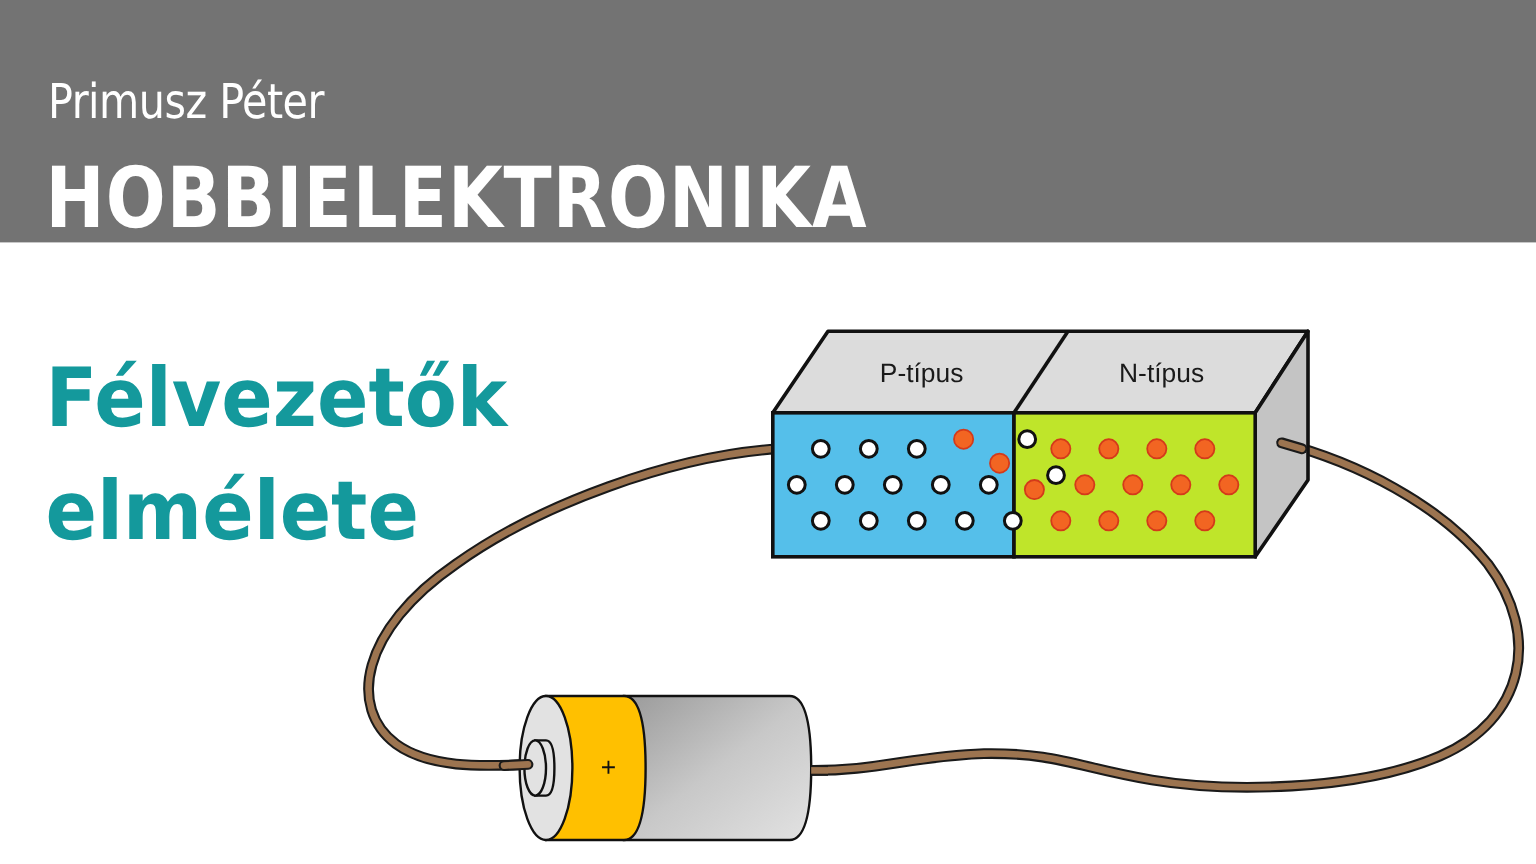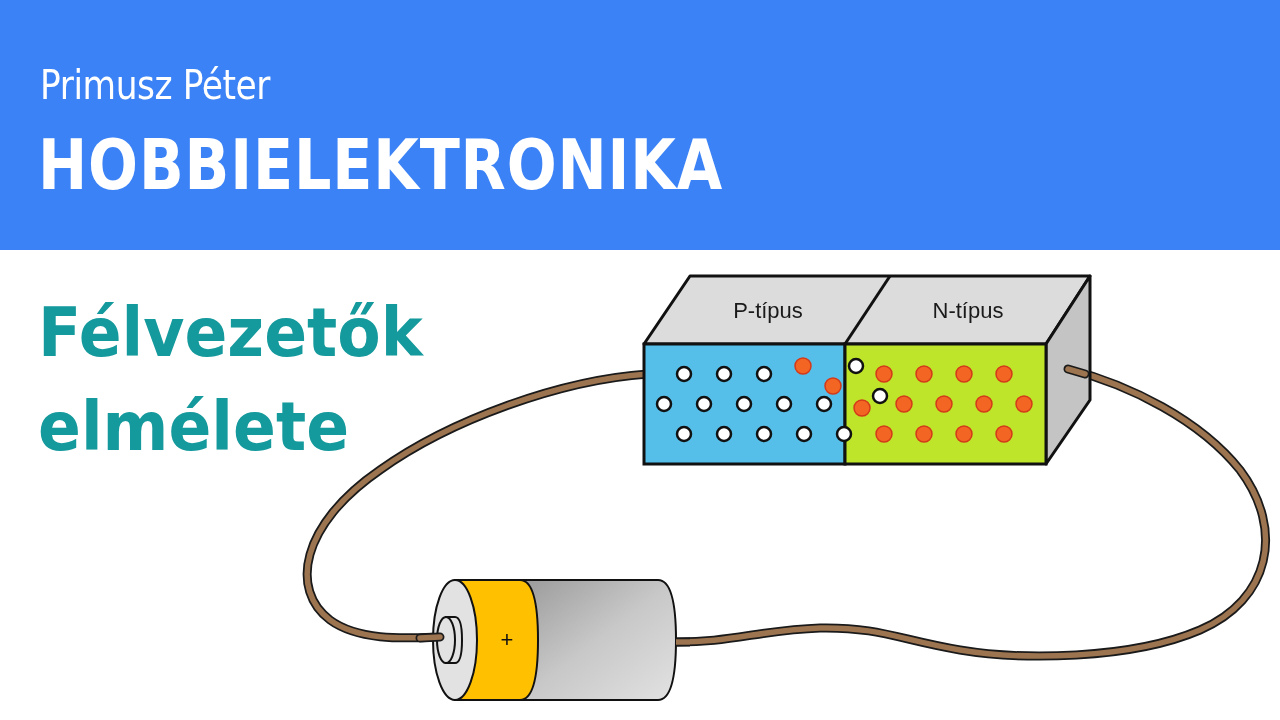--- a/index.html
+++ b/index.html
@@ -2,22 +2,22 @@
 <html><head>
   <meta charset="utf-8">
   <style>
     html, body { margin: 0; padding: 0; }
     body {
       width: 1280px; height: 720px; overflow: hidden;
       background: #ffffff; position: relative;
       font-family: "Liberation Sans", "DejaVu Sans", sans-serif;
     }
     .banner {
-      position: absolute; left: 0; top: 0; width: 1280px; height: 250px;
-      background: #3b82f6;
+      position: absolute; left: 0; top: 0; width: 1280px; height: 202px;
+      background: #737373;
     }
     .author {
       position: absolute; left: 40px; top: 62px;
       color: #ffffff; font-size: 40px; font-weight: 400;
       letter-spacing: -0.5px;
       font-family: "DejaVu Sans", sans-serif;
       transform: scaleX(0.86); transform-origin: left top;
     }
     .series {
       position: absolute; left: 38px; top: 124px;

